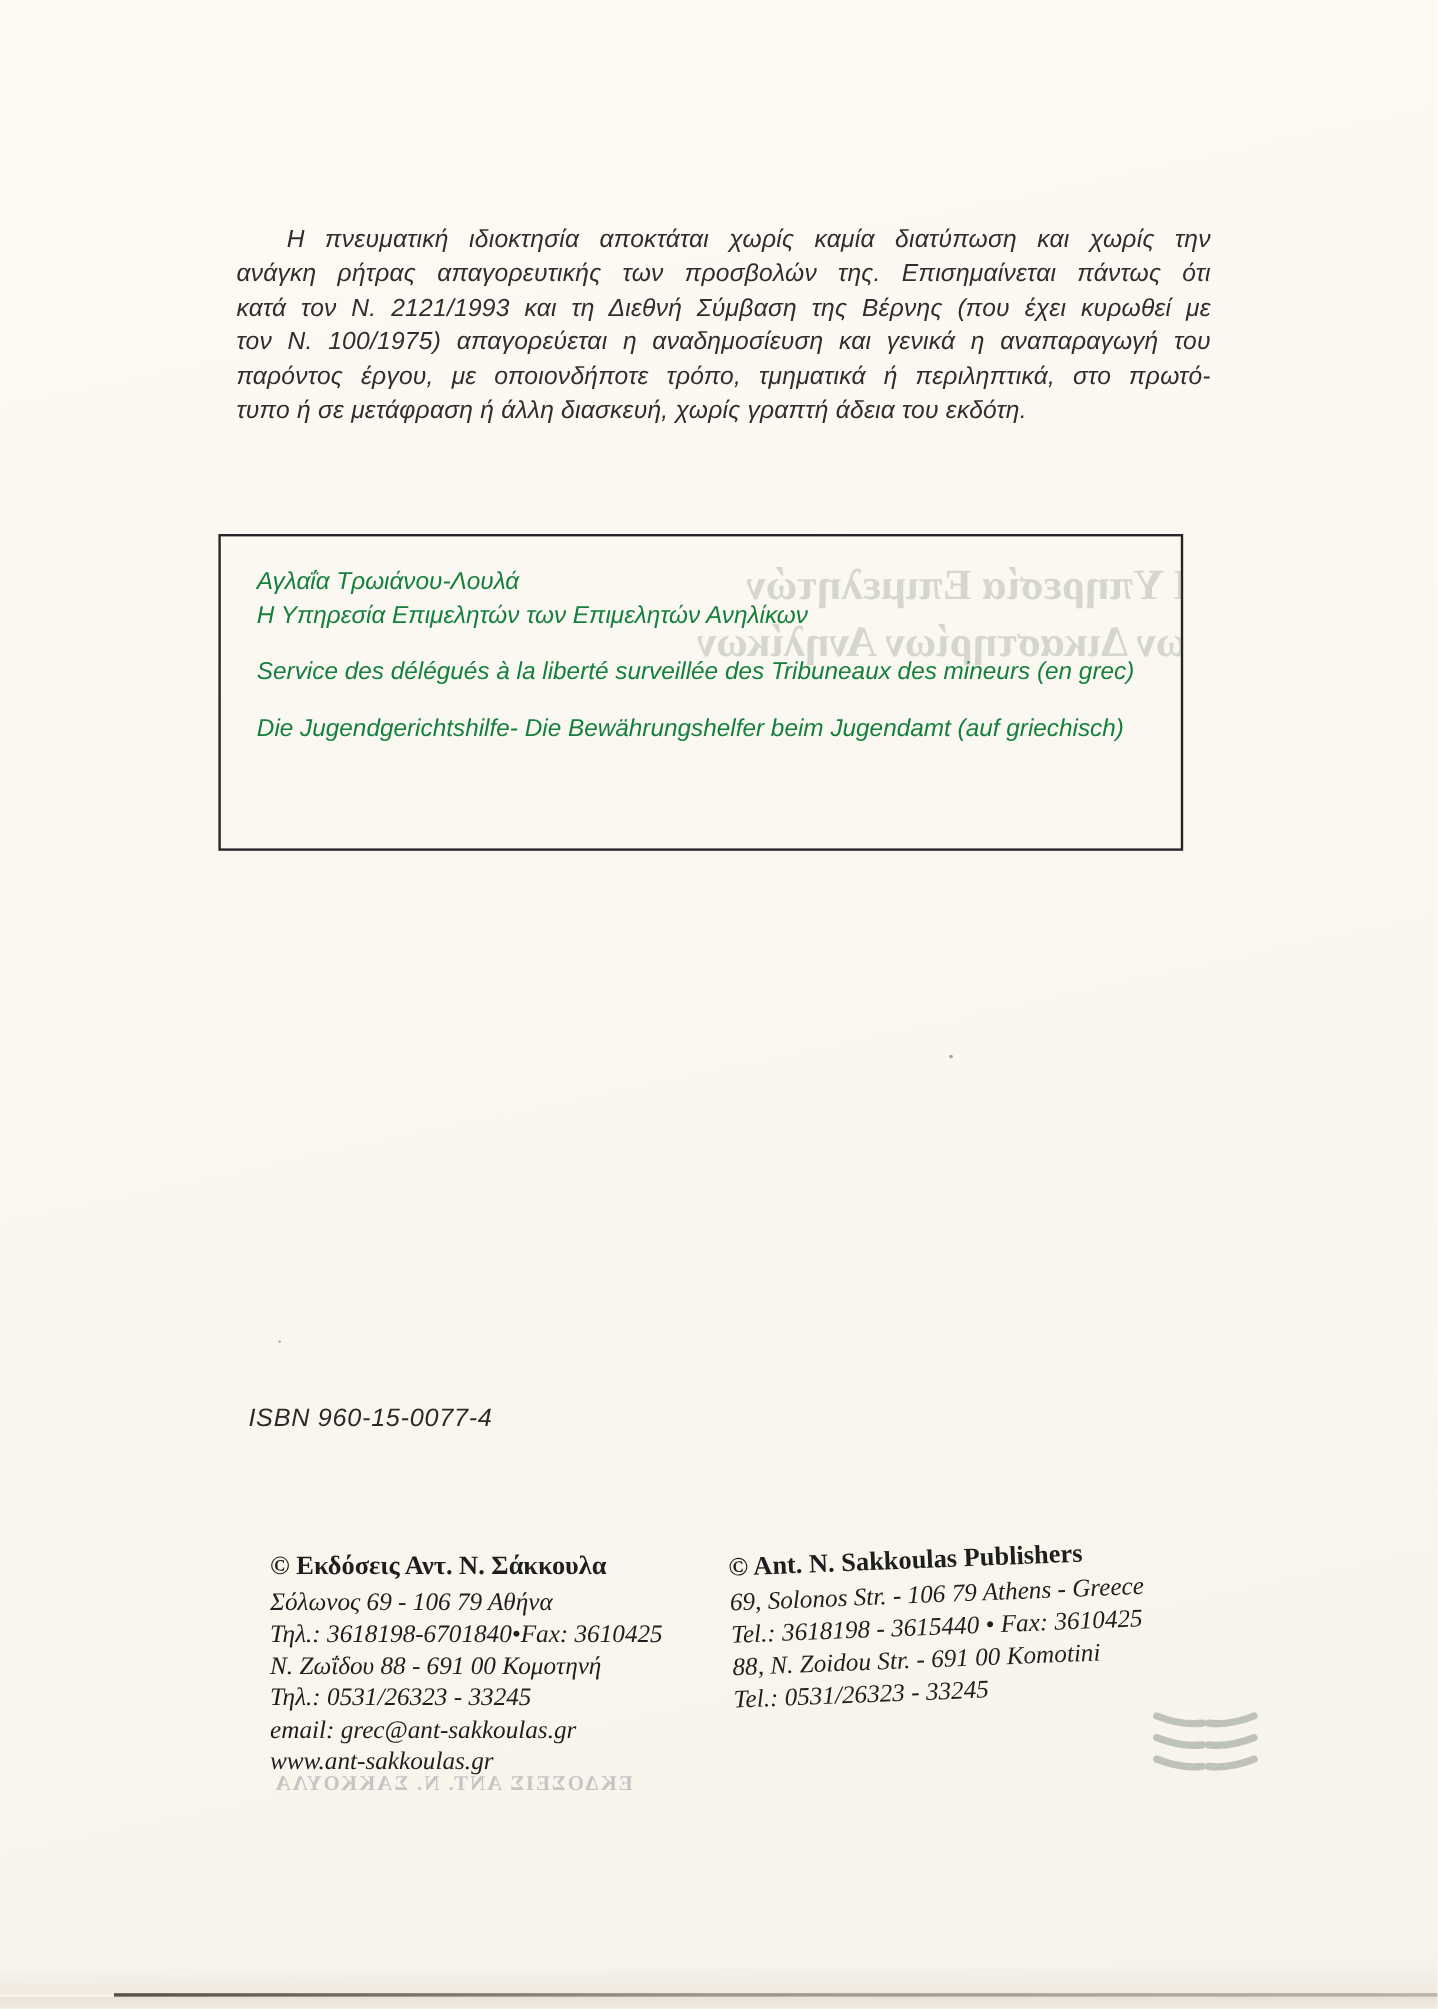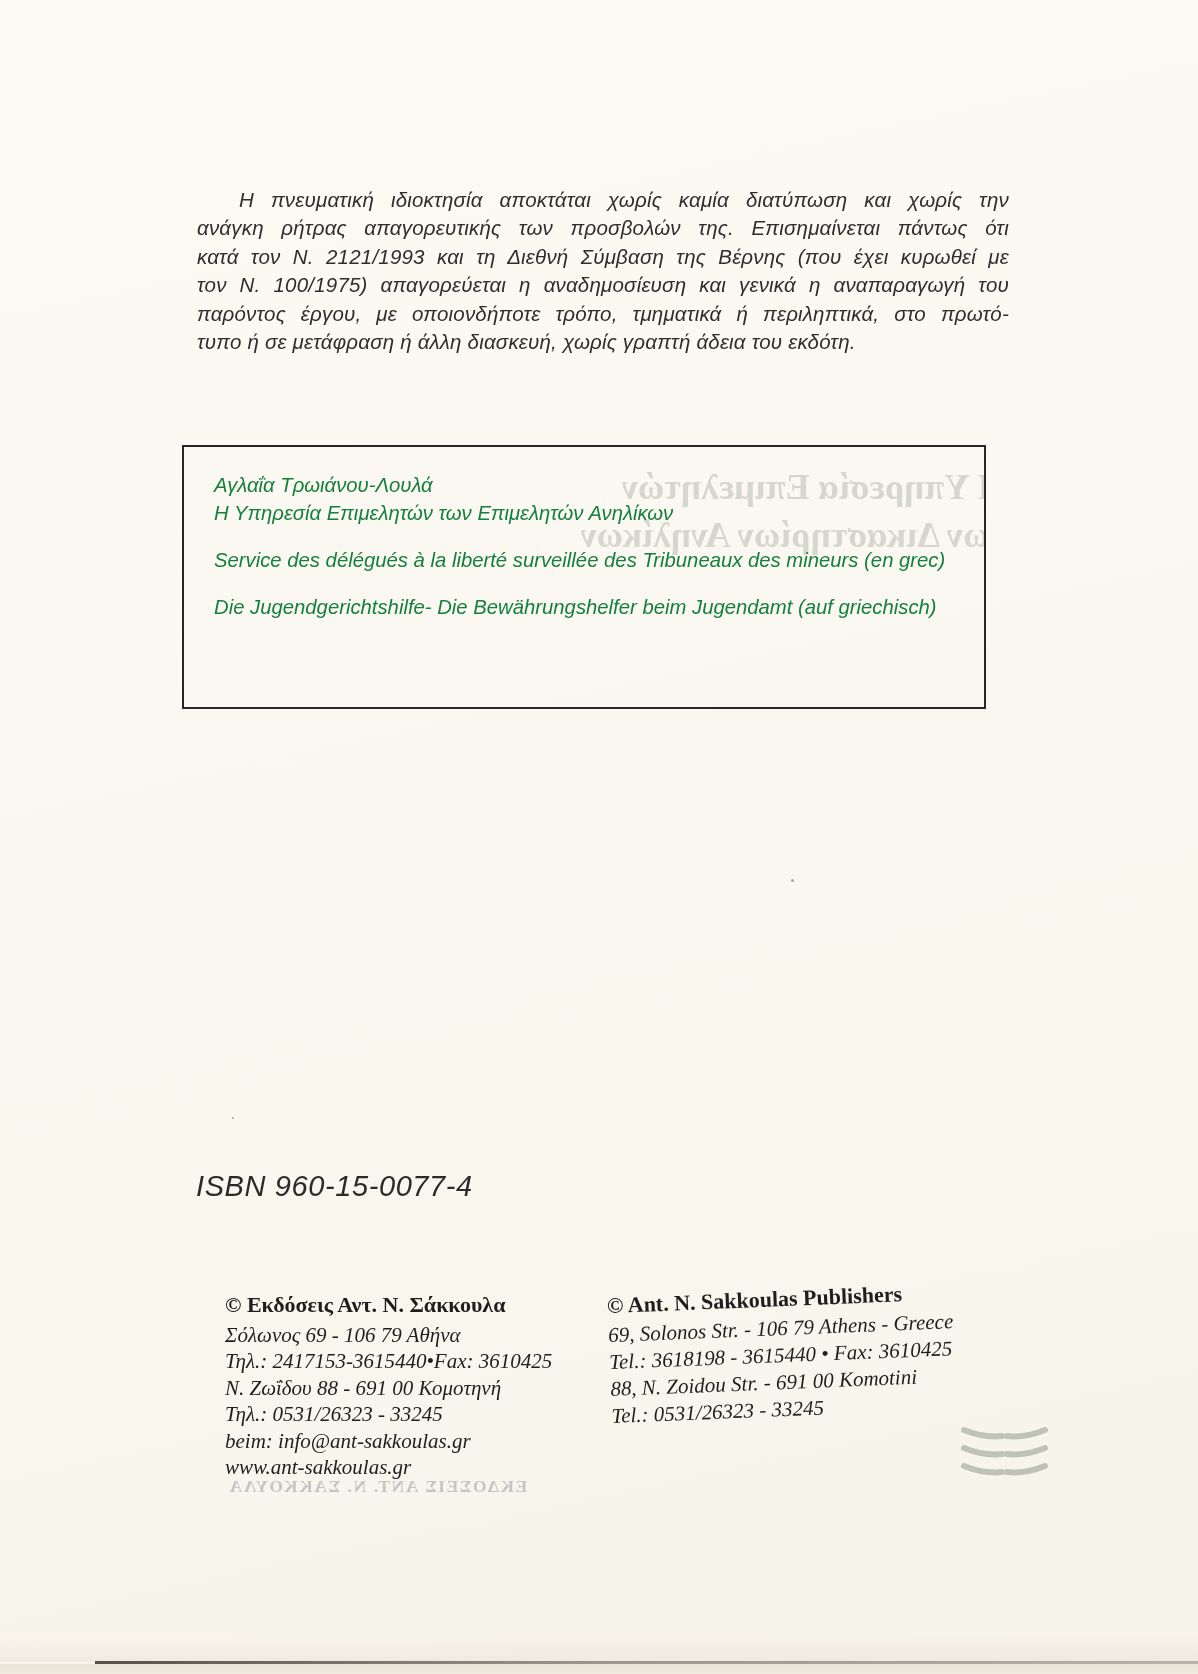--- a/index.html
+++ b/index.html
@@ -71,24 +71,24 @@
     font-size: 36px;
     line-height: 48px;
     color: rgba(152, 160, 144, 0.38);
     white-space: nowrap;
     text-align: left;
   }
 
   
   .isbn {
     position: absolute;
-    left: 196px;
+    left: 207px;
     top: 1170px;
     font-style: italic;
-    font-size: 29px;
+    font-size: 21px;
     letter-spacing: 0.6px;
     color: #2a2a2a;
   }
 
   
   .pub {
     position: absolute;
     font-family: "Liberation Serif", serif;
     font-size: 21px;
     line-height: 26.5px;
@@ -202,24 +202,24 @@
       <div>Die Jugendgerichtshilfe- Die Bewährungshelfer beim Jugendamt (auf griechisch)</div>
     </div>
   </div>
 </div>
 
 <div class="isbn">ISBN 960-15-0077-4</div>
 
 <div class="pub pub-el">
   <div class="pub-name">© Εκδόσεις Αντ. Ν. Σάκκουλα</div>
   <div class="pub-line">Σόλωνος 69 - 106 79 Αθήνα</div>
-  <div class="pub-line">Τηλ.: 2417153-3615440•Fax: 3610425</div>
+  <div class="pub-line">Τηλ.: 3618198-6701840•Fax: 3610425</div>
   <div class="pub-line">Ν. Ζωΐδου 88 - 691 00 Κομοτηνή</div>
   <div class="pub-line">Τηλ.: 0531/26323 - 33245</div>
-  <div class="pub-line">beim: info@ant-sakkoulas.gr</div>
+  <div class="pub-line">email: grec@ant-sakkoulas.gr</div>
   <div class="pub-line">www.ant-sakkoulas.gr</div>
 </div>
 
 <div class="pub pub-en">
   <div class="pub-name">© Ant. N. Sakkoulas Publishers</div>
   <div class="pub-line">69, Solonos Str. - 106 79 Athens - Greece</div>
   <div class="pub-line">Tel.: 3618198 - 3615440 • Fax: 3610425</div>
   <div class="pub-line">88, N. Zoidou Str. - 691 00 Komotini</div>
   <div class="pub-line">Tel.: 0531/26323 - 33245</div>
 </div>

